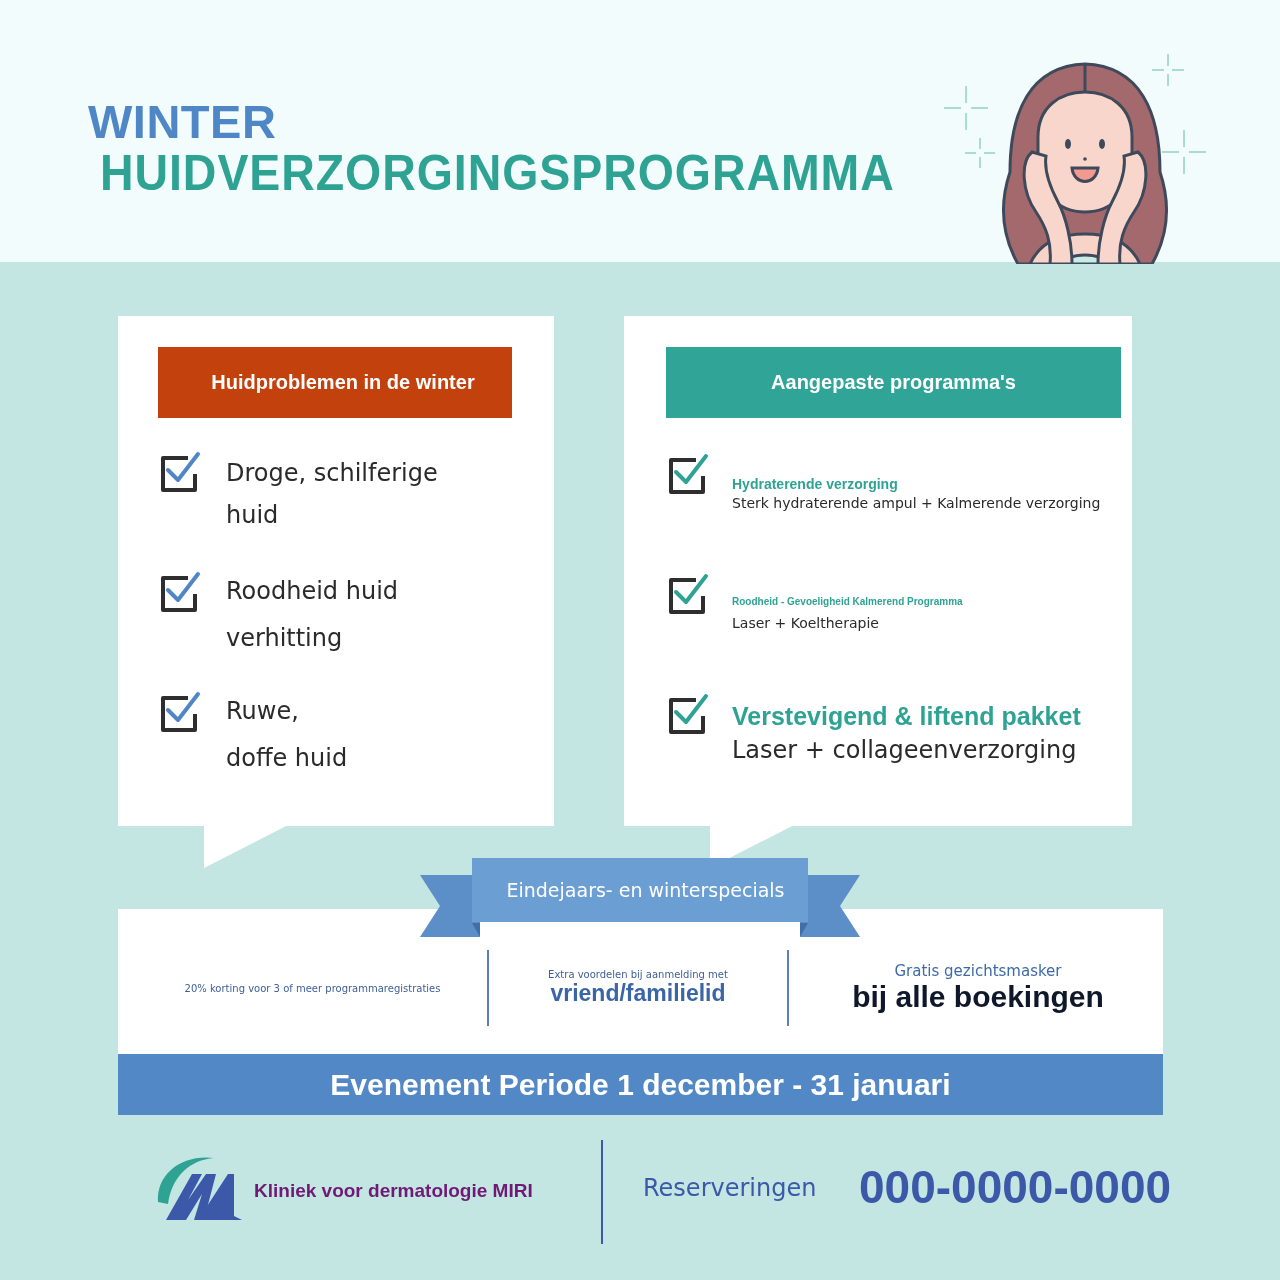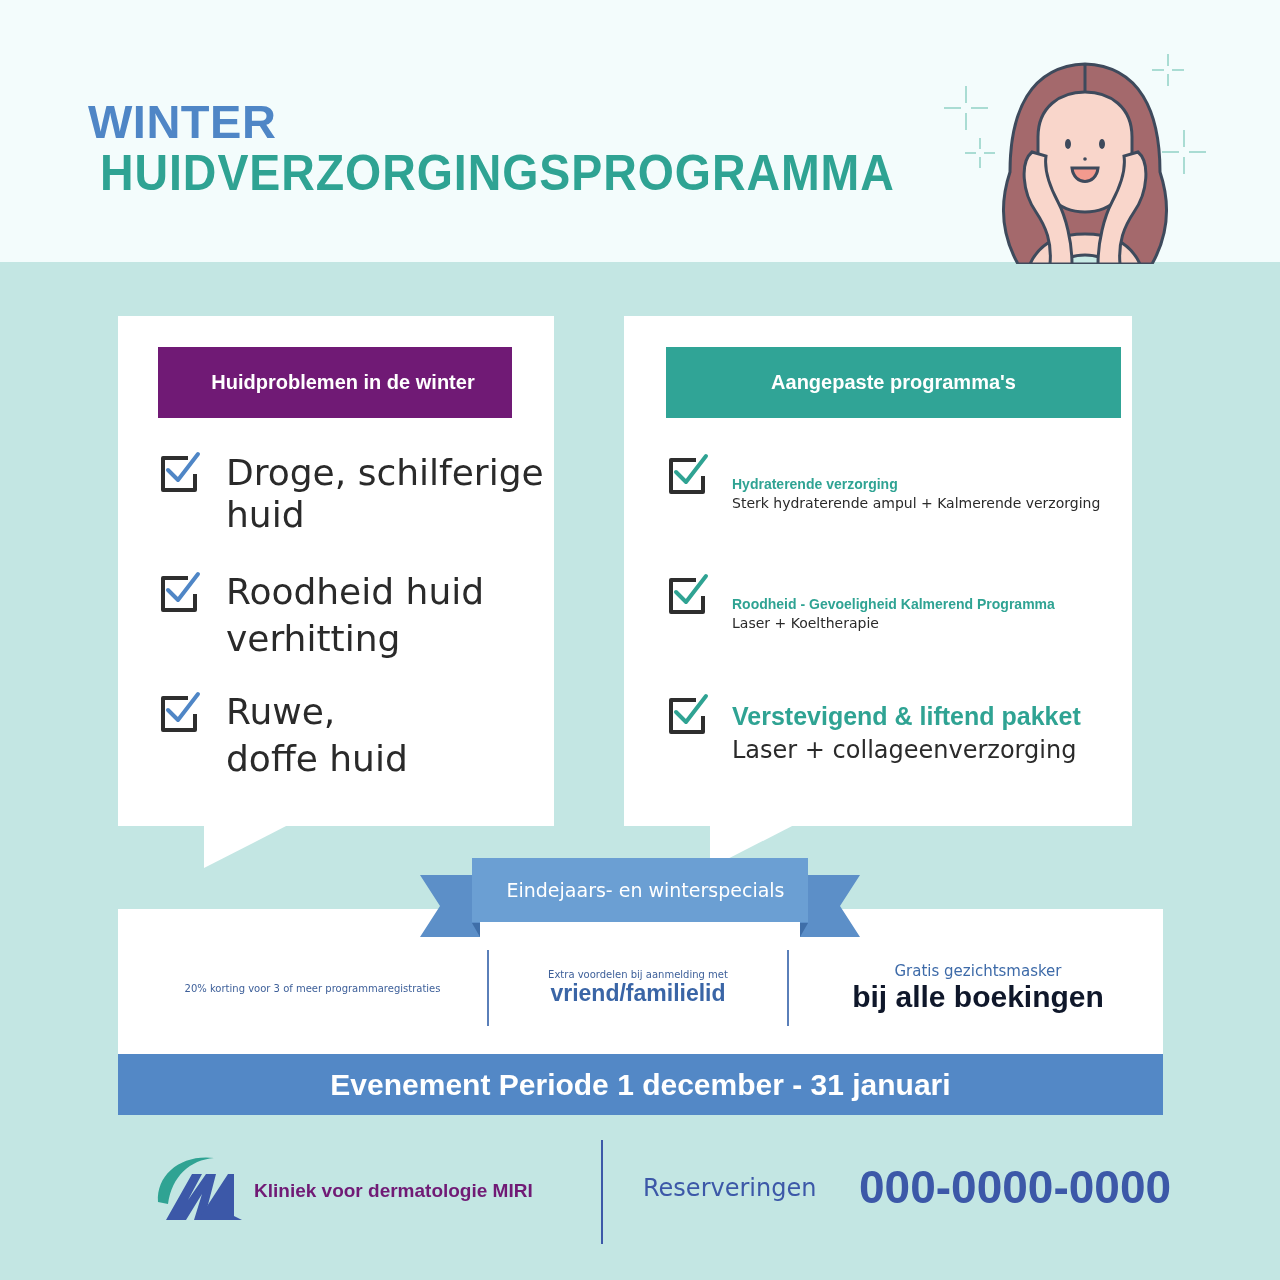--- a/index.html
+++ b/index.html
@@ -16,27 +16,27 @@
   .sparkle::after { top:50%; left:0; height:2px; width:100%; margin-top:-1px; background:linear-gradient(90deg,#a9dcd3 0 38%, transparent 38% 62%, #a9dcd3 62%); }
 
   .girl { position:absolute; left:990px; top:52px; width:190px; height:212px; }
 
   .card { position:absolute; background:#ffffff; }
   .card-left { left:118px; top:316px; width:436px; height:510px; }
   .card-right { left:624px; top:316px; width:508px; height:510px; }
   .tail { position:absolute; width:0; height:0; }
 
   .card-header { position:absolute; display:flex; align-items:center; justify-content:center; color:#fff; font-family:"Liberation Sans", sans-serif; font-weight:700; font-size:20px; }
-  .card-left .card-header { left:40px; top:31px; width:354px; height:71px; background:#701a75;padding-left:16px; }
+  .card-left .card-header { left:40px; top:31px; width:354px; height:71px; background:#c2410c;padding-left:16px; }
   .card-right .card-header { left:42px; top:31px; width:455px; height:71px; background:#30a496; }
 
   .check { position:absolute; width:44px; height:44px; }
   .check svg { width:44px; height:44px; display:block; }
 
-  .prob-text { position:absolute; left:108px; font-size:36px; line-height:42px; color:#2a2a2a; font-family:"DejaVu Sans", sans-serif; }
+  .prob-text { position:absolute; left:108px; font-size:24px; line-height:42px; color:#2a2a2a; font-family:"DejaVu Sans", sans-serif; }
 
   .prog-title { position:absolute; left:108px; font-family:"Liberation Sans", sans-serif; font-weight:700; color:#2fa393; white-space:nowrap; }
   .prog-desc { position:absolute; left:108px; font-family:"DejaVu Sans", sans-serif; color:#2a2a2a; white-space:nowrap; }
 
   .specials-box { position:absolute; left:118px; top:909px; width:1045px; height:146px; background:#ffffff; }
   .ribbon-main { position:absolute; left:472px; top:858px; width:336px; height:64px; background:#6b9fd3; display:flex; align-items:center; justify-content:center; color:#fff; font-family:"DejaVu Sans", sans-serif; font-size:19px;padding-left:11px; }
 
   .sp-col { position:absolute; top:950px; height:76px; display:flex; flex-direction:column; align-items:center; justify-content:center; text-align:center; color:#3a64a6; }
   .sp-divider { position:absolute; top:950px; width:2px; height:76px; background:#5a7fb9; }
   .sp-small { font-family:"DejaVu Sans", sans-serif; font-size:10px; color:#3d5f99; }
@@ -139,21 +139,21 @@
   </div>
   <div class="prog-title" style="top:160px; font-size:14px;">Hydraterende verzorging</div>
   <div class="prog-desc" style="top:179px; font-size:14px;">Sterk hydraterende ampul + Kalmerende verzorging</div>
 
   <div class="check" style="left:42px; top:256px;">
     <svg viewBox="0 0 44 44">
         <path d="M30 8 H5 V40 H37 V24" fill="none" stroke="#2e2e2e" stroke-width="4" stroke-linejoin="round"></path>
         <path d="M10 20 L20 30 L40 4" fill="none" stroke="#2fa393" stroke-width="4" stroke-linecap="round" stroke-linejoin="round"></path>
       </svg>
   </div>
-  <div class="prog-title" style="top:280px; font-size:14px;">Roodheid - Gevoeligheid Kalmerend Programma</div>
+  <div class="prog-title" style="top:280px; font-size:10px;">Roodheid - Gevoeligheid Kalmerend Programma</div>
   <div class="prog-desc" style="top:299px; font-size:14px;">Laser + Koeltherapie</div>
 
   <div class="check" style="left:42px; top:376px;">
     <svg viewBox="0 0 44 44">
         <path d="M30 8 H5 V40 H37 V24" fill="none" stroke="#2e2e2e" stroke-width="4" stroke-linejoin="round"></path>
         <path d="M10 20 L20 30 L40 4" fill="none" stroke="#2fa393" stroke-width="4" stroke-linecap="round" stroke-linejoin="round"></path>
       </svg>
   </div>
   <div class="prog-title" style="top:386px; font-size:25px;">Verstevigend &amp; liftend pakket</div>
   <div class="prog-desc" style="top:420px; font-size:24px;">Laser + collageenverzorging</div>

